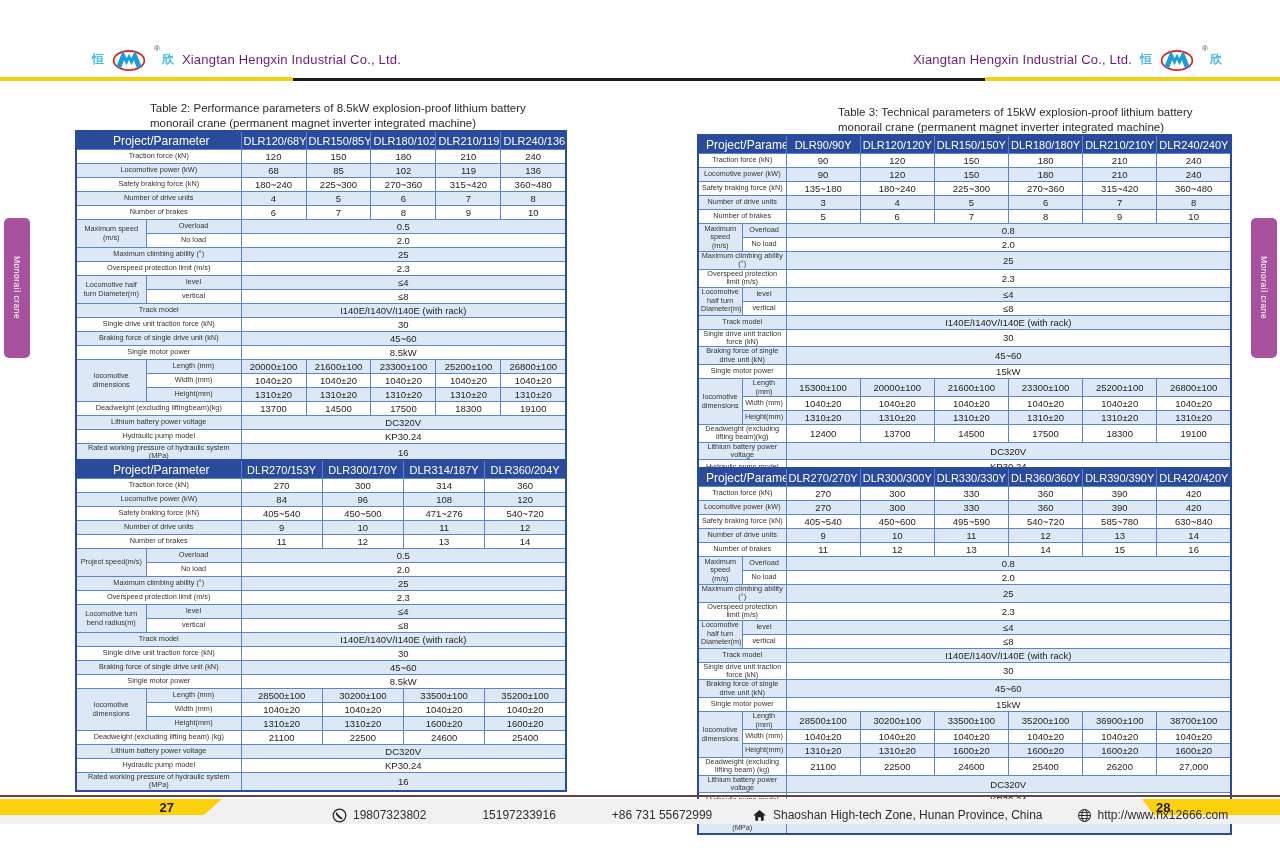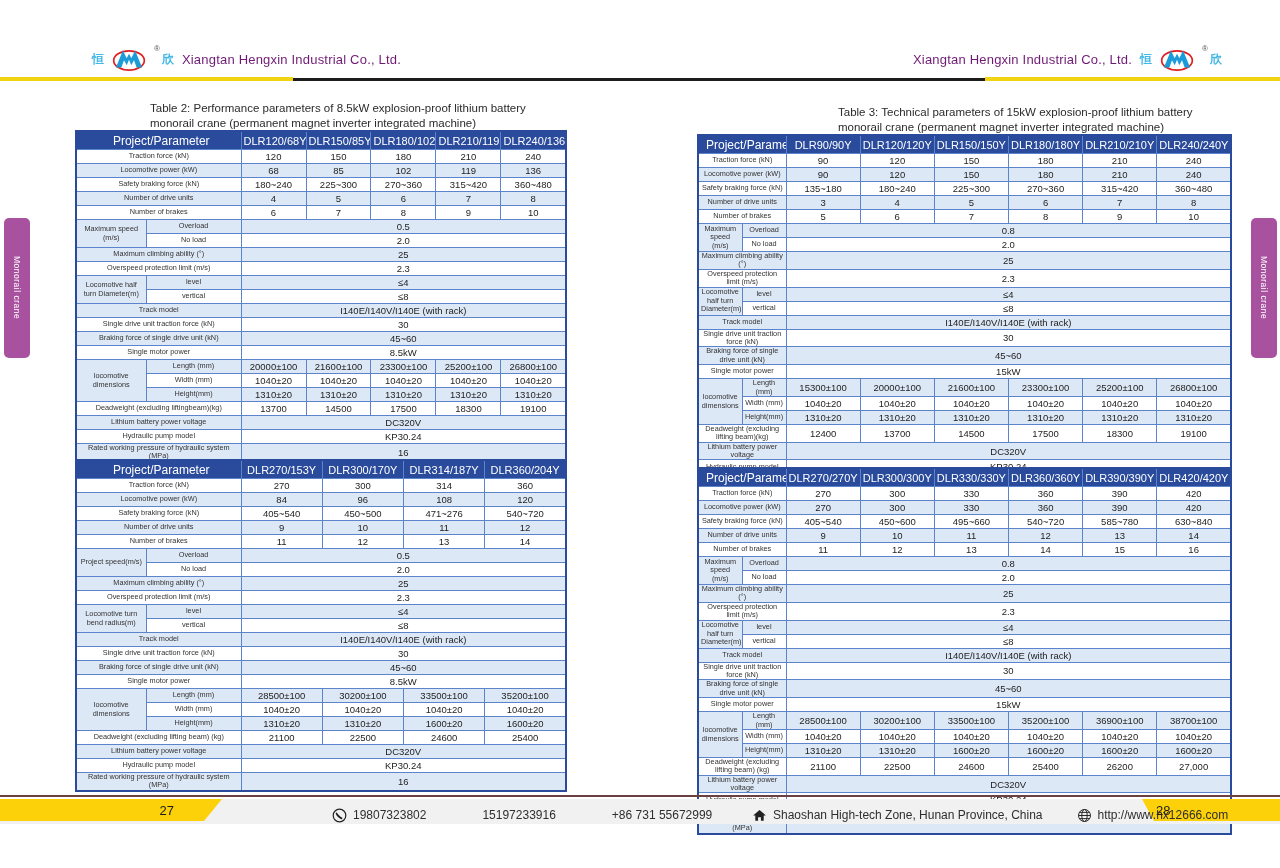--- a/index.html
+++ b/index.html
@@ -41,22 +41,22 @@
   .ptable thead th{background:var(--table-header-blue);color:#fff;font-size:11px;font-weight:normal;height:17px;padding:0 2px;}
   .ptable thead th.corner{font-size:12px;padding-left:7px;}
   .ptable tbody td{height:13px;padding:0 2px;text-align:center;background:#fff;}
   .ptable tbody tr:nth-child(even) > td{background:var(--stripe-blue);}
   .ptable td.lbl{font-size:7.3px;color:#333;line-height:1.15;}
   .ptable td.val{font-size:9.5px;color:#1d1d1d;}
 
   
   .footer-rule{position:absolute;left:0;top:795px;width:1280px;height:2px;background:var(--footer-rule);}
   .footer-bar{position:absolute;left:0;top:799px;width:1280px;height:25px;background:#f1f1f1;}
-  .pageno{position:absolute;top:799px;height:22px;background:var(--accent-yellow2);
-    display:flex;align-items:center;font-size:13px;font-weight:normal;color:#1c1c1c;}
+  .pageno{position:absolute;top:799px;height:16px;background:var(--accent-yellow2);
+    display:flex;align-items:center;font-size:13px;font-weight:bold;color:#1c1c1c;}
   .pageno.left{left:0;width:222px;clip-path:polygon(0 0,100% 0,calc(100% - 18px) 100%,0 100%);justify-content:flex-end;padding-right:48px;box-sizing:border-box;}
   .pageno.right{left:1142px;width:187px;clip-path:polygon(0 0,100% 0,100% 100%,12px 100%);justify-content:flex-start;padding-left:14px;box-sizing:border-box;}
   .footer-group{position:absolute;top:799px;height:32px;display:flex;align-items:center;font-size:12px;color:#2e2e2e;}
   .fg-phones{left:332px;gap:56px;}
   .fg-site{left:752px;gap:34px;}
   .ficon{display:flex;align-items:center;margin-right:6px;}
   .fitem{display:flex;align-items:center;}
 </style>
 </head>
 <body>
@@ -593,21 +593,21 @@
           <td class="val">300</td>
           <td class="val">330</td>
           <td class="val">360</td>
           <td class="val">390</td>
           <td class="val">420</td>
         </tr>
         <tr>
           <td class="lbl" colspan="2">Safety braking force (kN)</td>
           <td class="val">405~540</td>
           <td class="val">450~600</td>
-          <td class="val">495~660</td>
+          <td class="val">495~590</td>
           <td class="val">540~720</td>
           <td class="val">585~780</td>
           <td class="val">630~840</td>
         </tr>
         <tr>
           <td class="lbl" colspan="2">Number of drive units</td>
           <td class="val">9</td>
           <td class="val">10</td>
           <td class="val">11</td>
           <td class="val">12</td>

